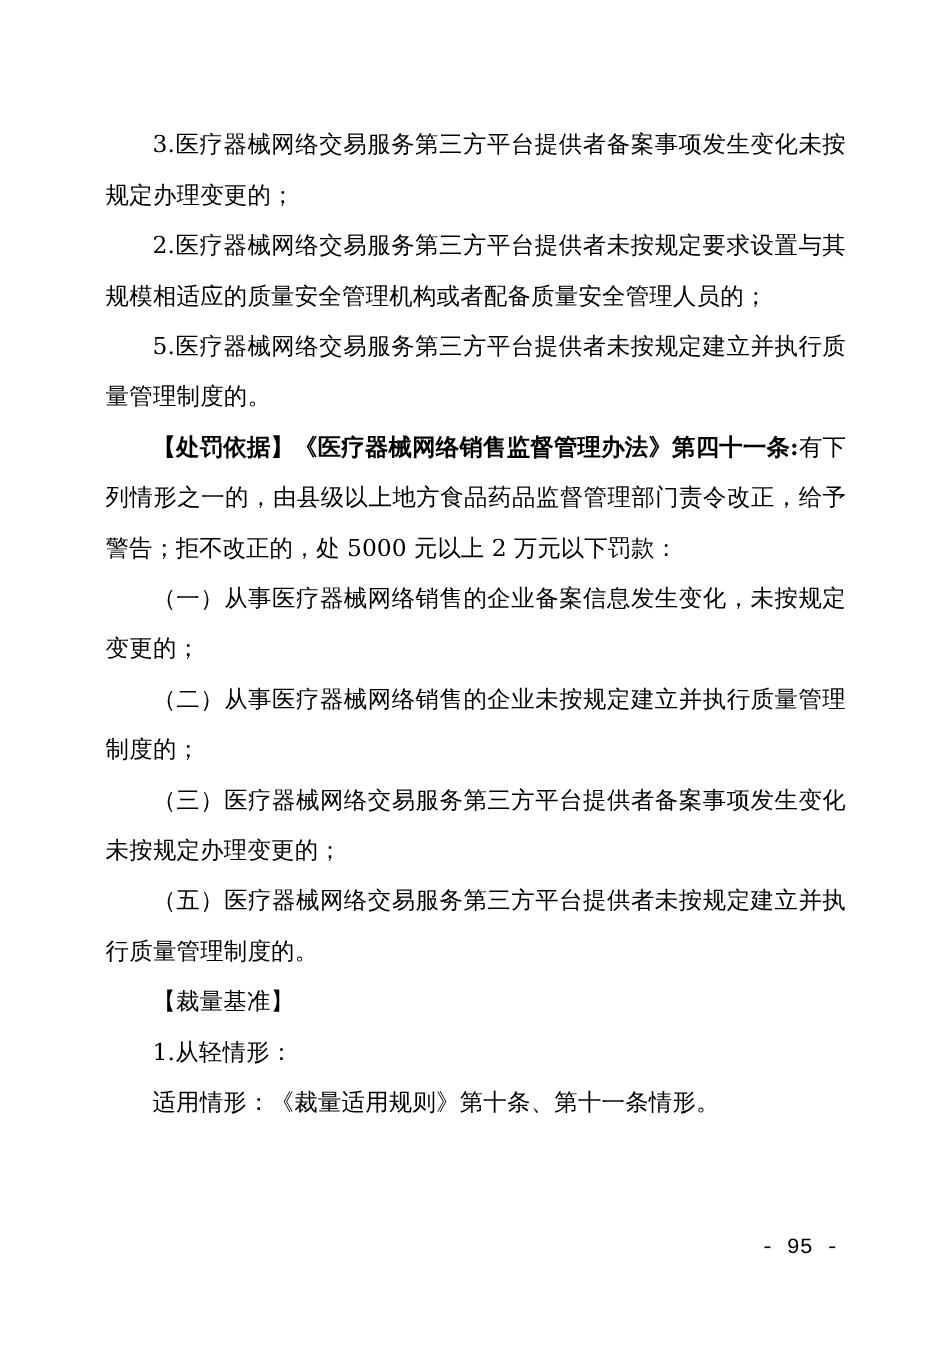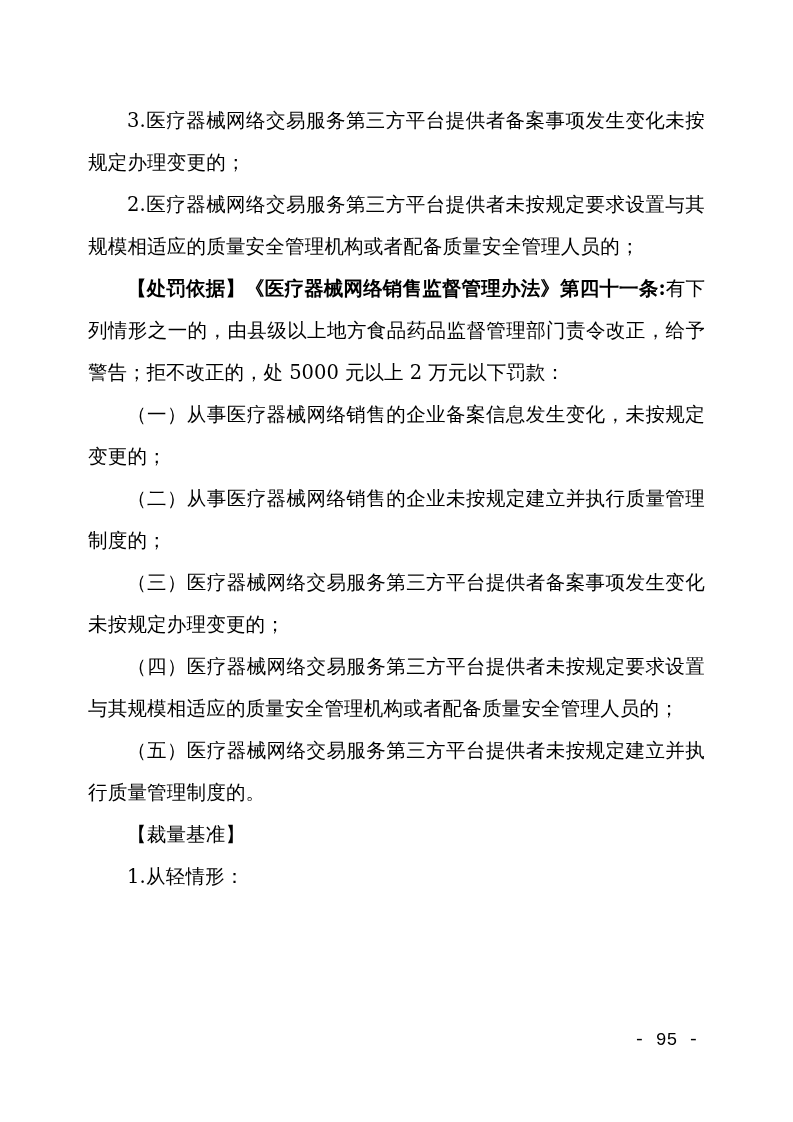--- a/index.html
+++ b/index.html
@@ -71,36 +71,37 @@
 </head>
 <body>
 
 <div class="page">
   <div class="content">
 
     <p class="para indent">3.医疗器械网络交易服务第三方平台提供者备案事项发生变化未按规定办理变更的；</p>
 
     <p class="para indent">2.医疗器械网络交易服务第三方平台提供者未按规定要求设置与其规模相适应的质量安全管理机构或者配备质量安全管理人员的；</p>
 
+    <p class="para indent">5.医疗器械网络交易服务第三方平台提供者未按规定建立并执行质量管理制度的。</p>
 
     <p class="heading-para"><span class="lead">【处罚依据】《医疗器械网络销售监督管理办法》第四十一条:</span><span>有下列情形之一的，由县级以上地方食品药品监督管理部门责令改正，给予警告；拒不改正的，处 5000 元以上 2 万元以下罚款：</span></p>
 
     <p class="para indent">（一）从事医疗器械网络销售的企业备案信息发生变化，未按规定变更的；</p>
 
     <p class="para indent">（二）从事医疗器械网络销售的企业未按规定建立并执行质量管理制度的；</p>
 
     <p class="para indent">（三）医疗器械网络交易服务第三方平台提供者备案事项发生变化未按规定办理变更的；</p>
 
-    <p class="para indent">（四）医疗器械网络交易服务第三方平台提供者未按规定要求设置与其规模相适应的质量安全管理机构或者配备质量安全管理人员的；</p>
 
     <p class="para indent">（五）医疗器械网络交易服务第三方平台提供者未按规定建立并执行质量管理制度的。</p>
 
     <p class="para indent bold">【裁量基准】</p>
 
     <p class="para indent bold">1.从轻情形：</p>
 
+    <p class="para indent">适用情形：《裁量适用规则》第十条、第十一条情形。</p>
 
   </div>
 
   <div class="page-number">
     <span class="pn-inner">- 95 -</span>
   </div>
 </div>
 
 </body></html>

